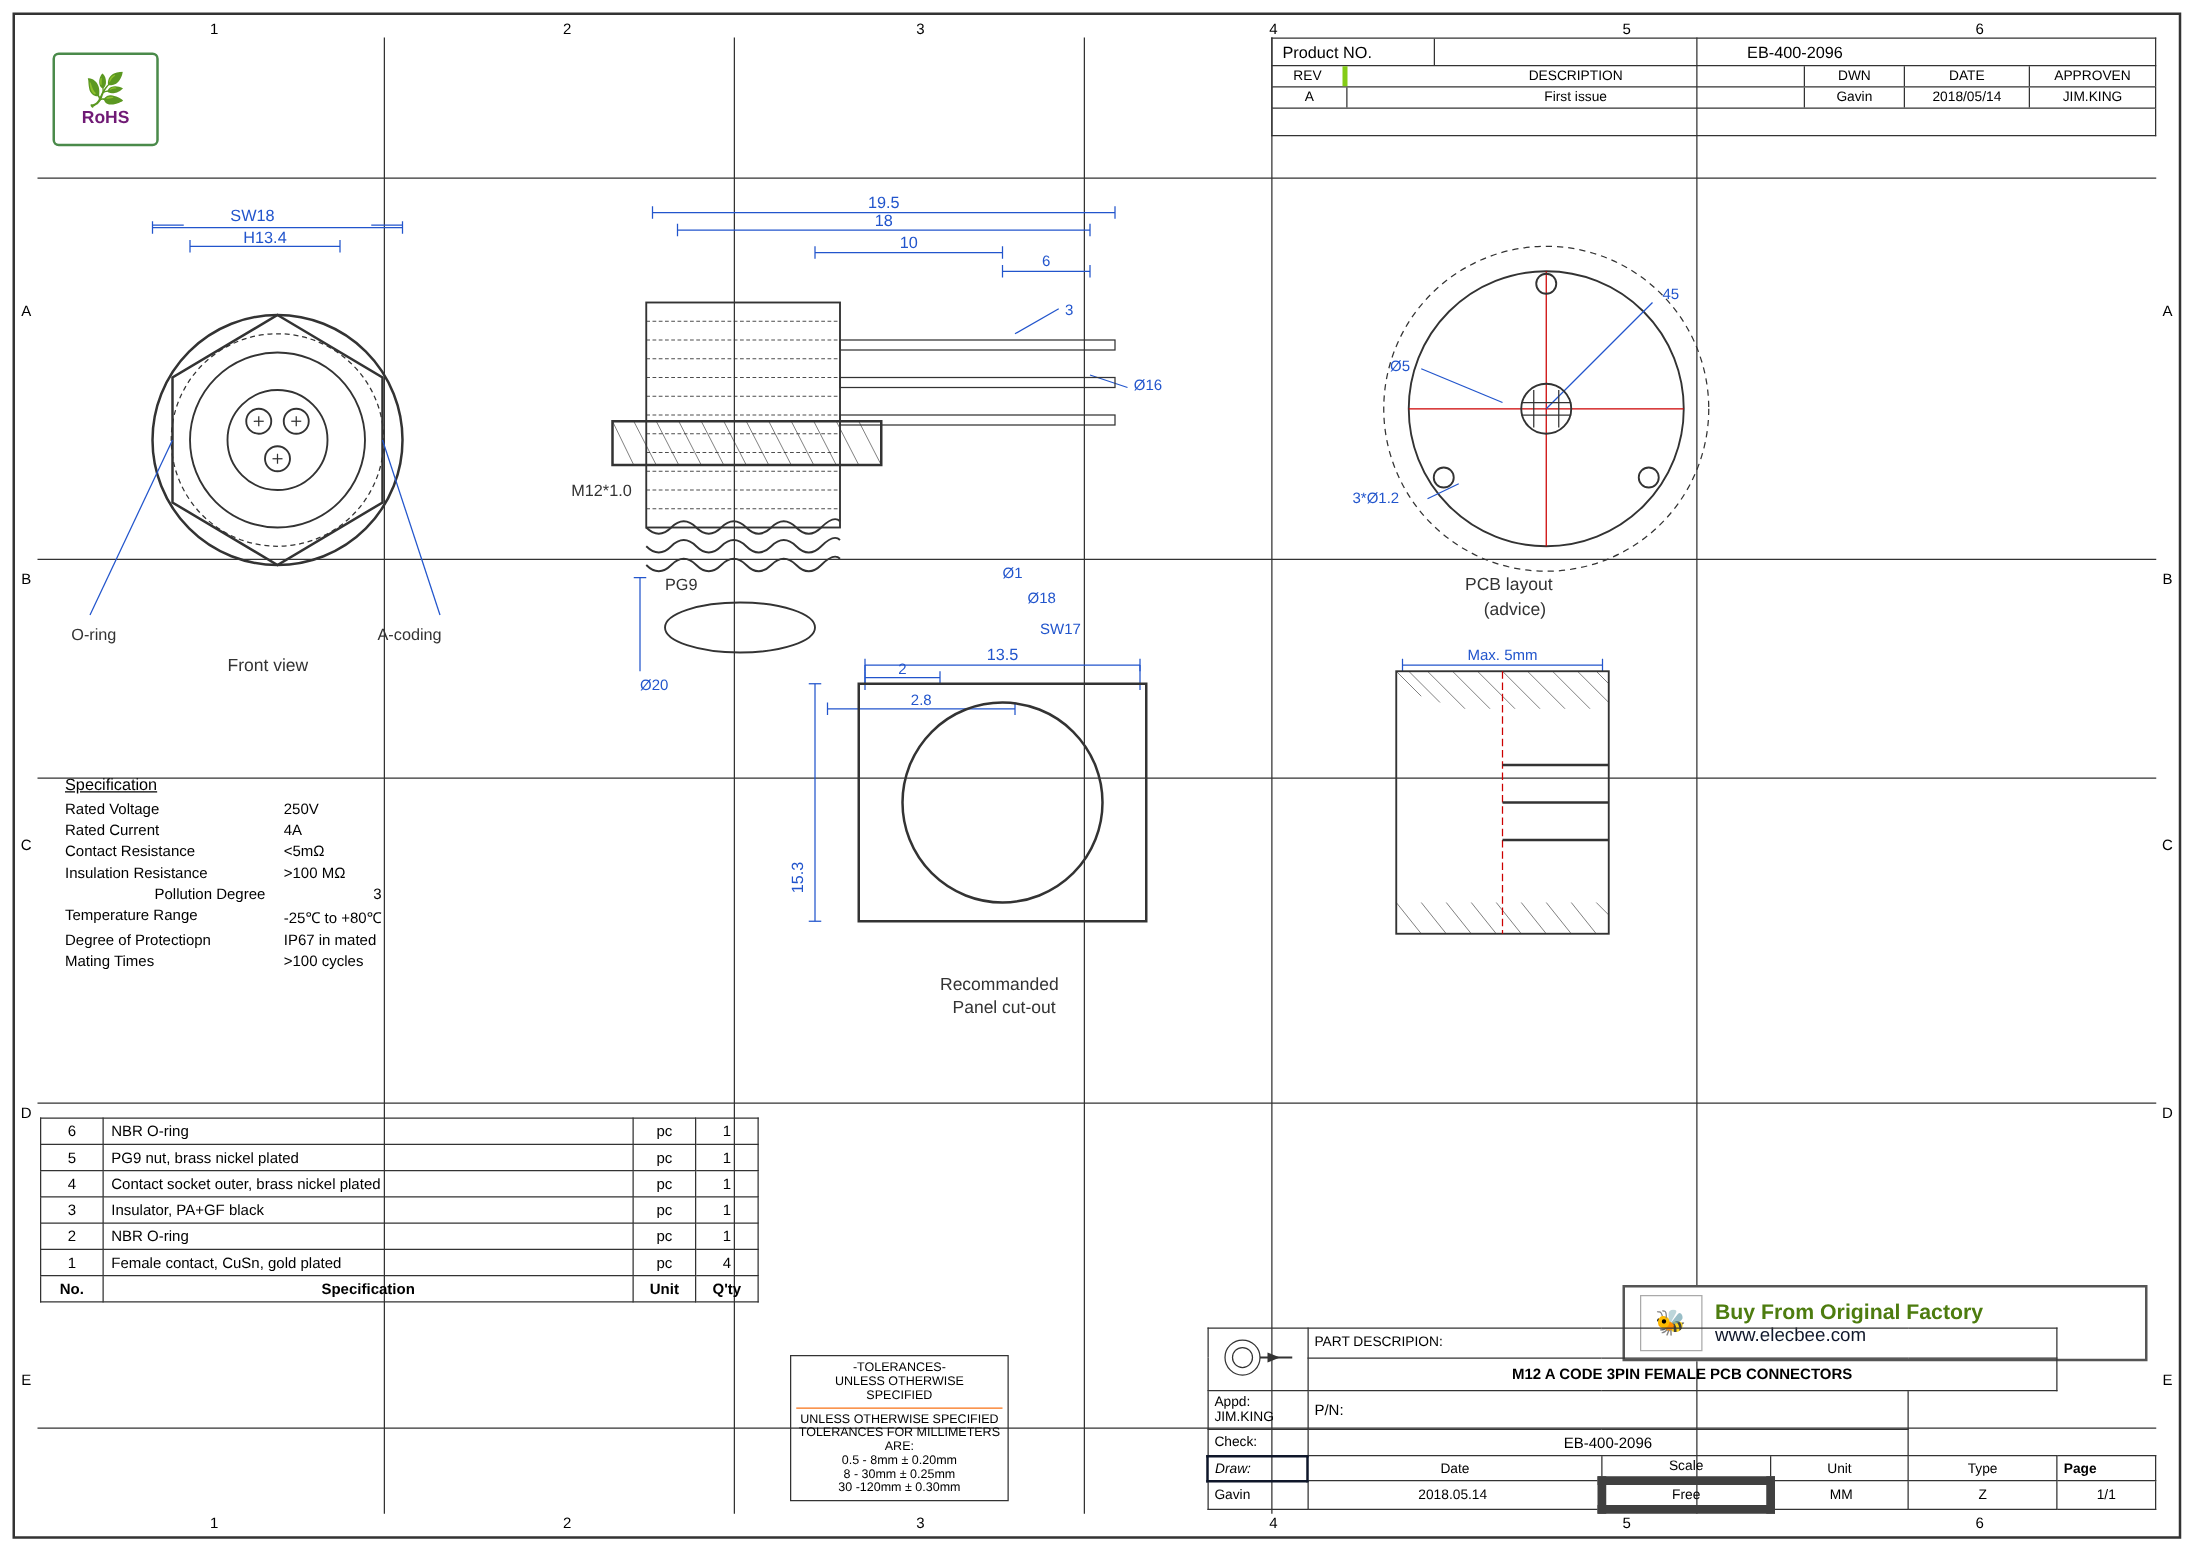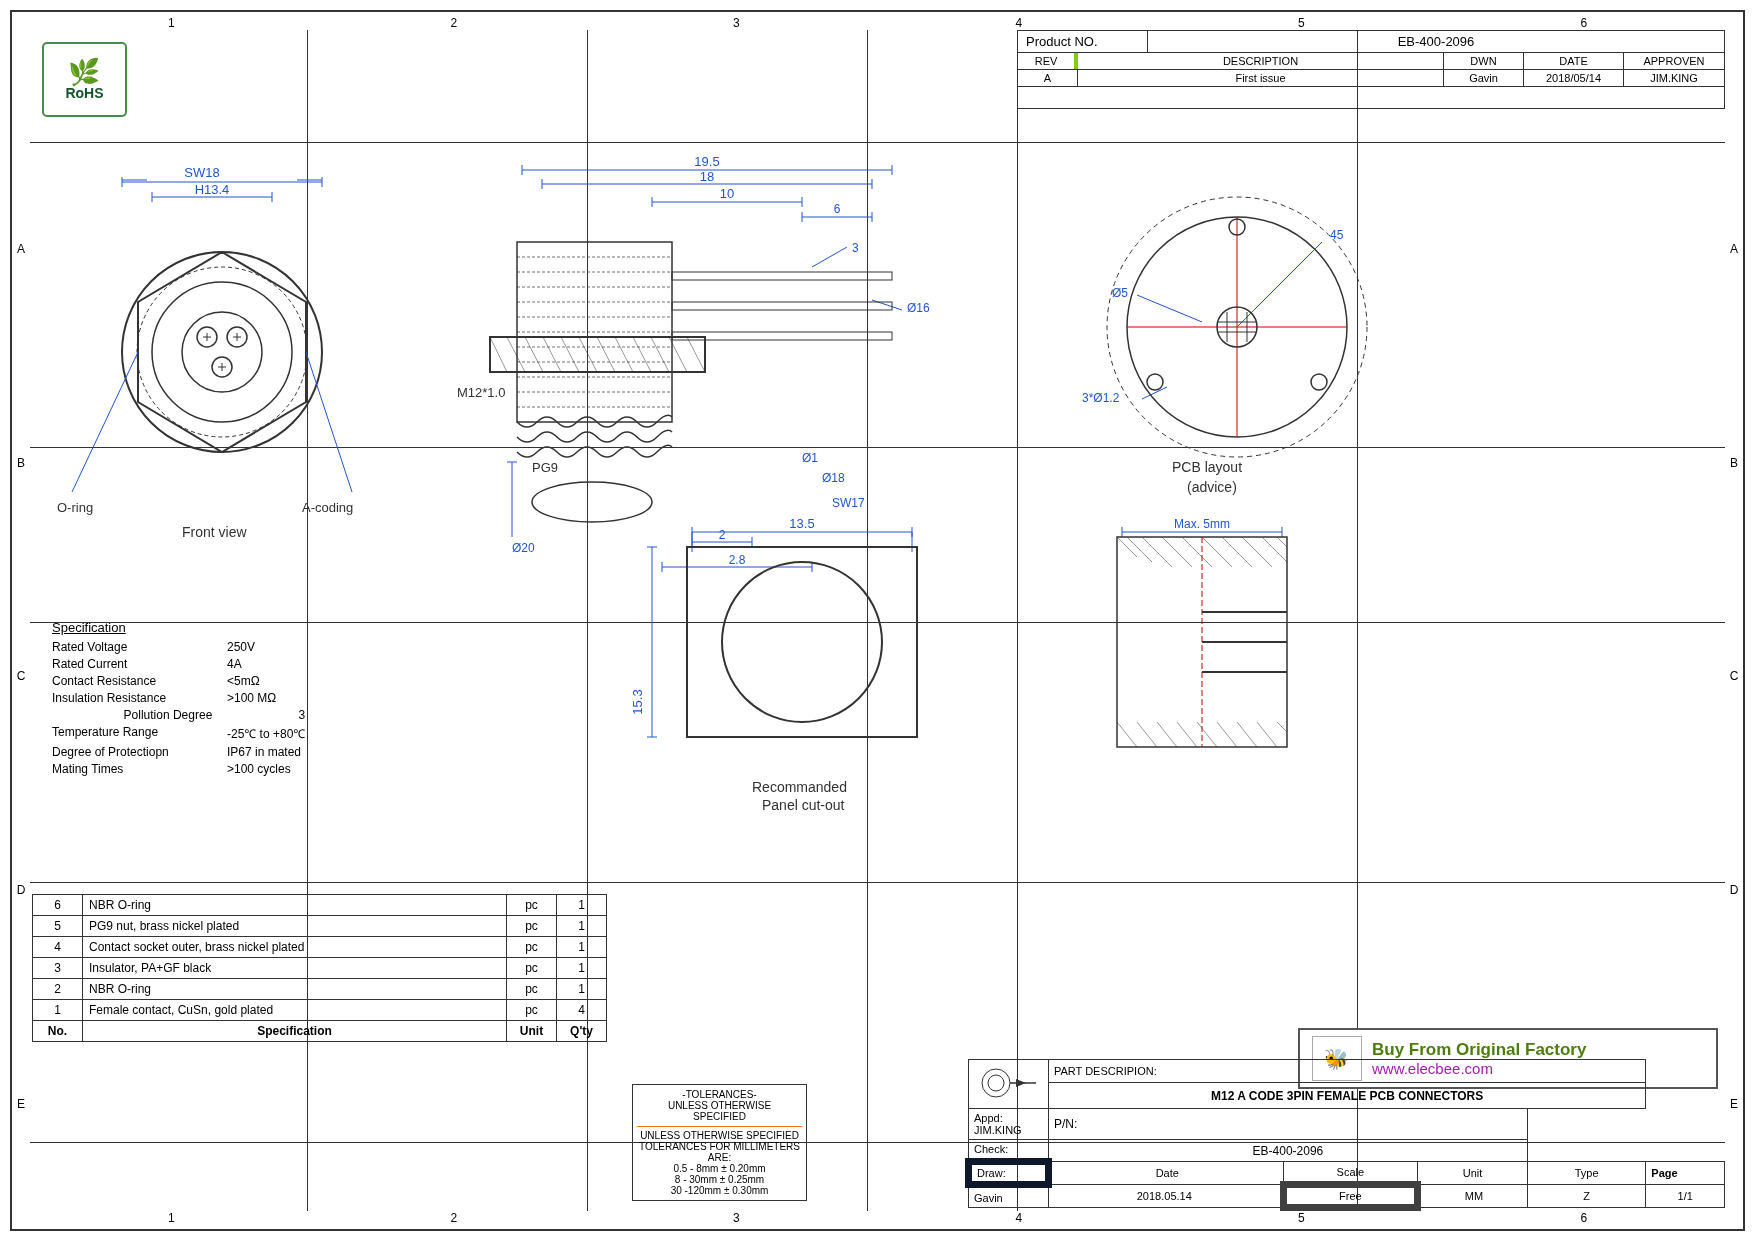--- a/index.html
+++ b/index.html
@@ -99,21 +99,21 @@
   <div style="position:absolute;right:3px;top:130px;bottom:18px;width:12px;display:flex;flex-direction:column;">
     <div style="flex:1;display:flex;align-items:center;justify-content:center;font-size:12px;">A</div>
     <div style="flex:1;display:flex;align-items:center;justify-content:center;font-size:12px;">B</div>
     <div style="flex:1;display:flex;align-items:center;justify-content:center;font-size:12px;">C</div>
     <div style="flex:1;display:flex;align-items:center;justify-content:center;font-size:12px;">D</div>
     <div style="flex:1;display:flex;align-items:center;justify-content:center;font-size:12px;">E</div>
   </div>
 
   <div class="rohs-logo" style="position:absolute;top:30px;left:30px;width:85px;height:75px;">
     <div style="color:#4a8a4a;font-size:26px;line-height:1;">🌿</div>
-    <div style="color:#14532d;font-size:14px;font-weight:bold;">RoHS</div>
+    <div style="color:#701a75;font-size:14px;font-weight:bold;">RoHS</div>
   </div>
 
   <div style="position:absolute;top:18px;left:1005px;right:18px;">
 
     <div style="display:flex;border:1px solid #333;border-bottom:none;">
       <div style="padding:3px 8px;font-size:13px;border-right:1px solid #333;width:130px;">Product NO.</div>
       <div style="padding:3px 8px;font-size:13px;flex:1;text-align:center;">EB-400-2096</div>
     </div>
 
     <div style="display:flex;border:1px solid #333;border-bottom:none;">
@@ -455,21 +455,21 @@
       <div>8 - 30mm ± 0.25mm</div>
       <div>30 -120mm ± 0.30mm</div>
     </div>
   </div>
 
   <div style="position:absolute;bottom:140px;right:25px;width:420px;border:2px solid #555;padding:6px 12px;display:flex;align-items:center;background:#fff;">
 
     <div style="width:50px;height:45px;margin-right:10px;border:1px solid #aaa;display:flex;align-items:center;justify-content:center;font-size:20px;">🐝</div>
     <div>
       <div style="font-size:17px;font-weight:bold;color:#4d7c0f;">Buy From Original Factory</div>
-      <div style="font-size:15px;color:#a21caf;">www.elecbee.com</div>
+      <div style="font-size:15px;color:#0f172a;">www.elecbee.com</div>
     </div>
   </div>
 
   <div style="position:absolute;bottom:18px;right:18px;width:760px;">
 
     <table style="width:100%;border-collapse:collapse;font-size:11px;">
       <tbody>
           <tr>
 
         <td rowspan="2" style="border:1px solid #333;padding:3px;width:60px;text-align:center;">
@@ -494,21 +494,21 @@
         </td>
         <td colspan="3" style="border:1px solid #333;padding:3px 5px;font-size:12px;">
           <span>P/N:</span>
         </td>
       </tr>
       <tr>
         <td style="border:1px solid #333;padding:3px 5px;">Check:</td>
         <td colspan="3" style="border:1px solid #333;padding:3px 5px;text-align:center;font-size:12px;">EB-400-2096</td>
       </tr>
       <tr>
-        <td style="border:7px solid #0f172a;padding:2px 5px;font-size:11px;">Draw:</td>
+        <td style="border:2px solid #0f172a;padding:2px 5px;font-size:11px;font-style:italic;">Draw:</td>
         <td style="border:1px solid #333;padding:2px 5px;font-size:11px;text-align:center;">Date</td>
         <td style="border:1px solid #333;padding:2px 5px;font-size:11px;text-align:center;">Scale</td>
         <td style="border:1px solid #333;padding:2px 5px;font-size:11px;text-align:center;">Unit</td>
         <td style="border:1px solid #333;padding:2px 5px;font-size:11px;text-align:center;">Type</td>
         <td style="border:1px solid #333;padding:2px 5px;font-size:11px;text-align:left;font-weight:bold;">Page</td>
       </tr>
       <tr>
         <td style="border:1px solid #333;padding:2px 5px;font-size:11px;">Gavin</td>
         <td style="border:1px solid #333;padding:2px 5px;font-size:11px;text-align:center;">2018.05.14</td>
         <td style="border:7px solid #404040;padding:2px 5px;font-size:11px;text-align:center;">Free</td>

